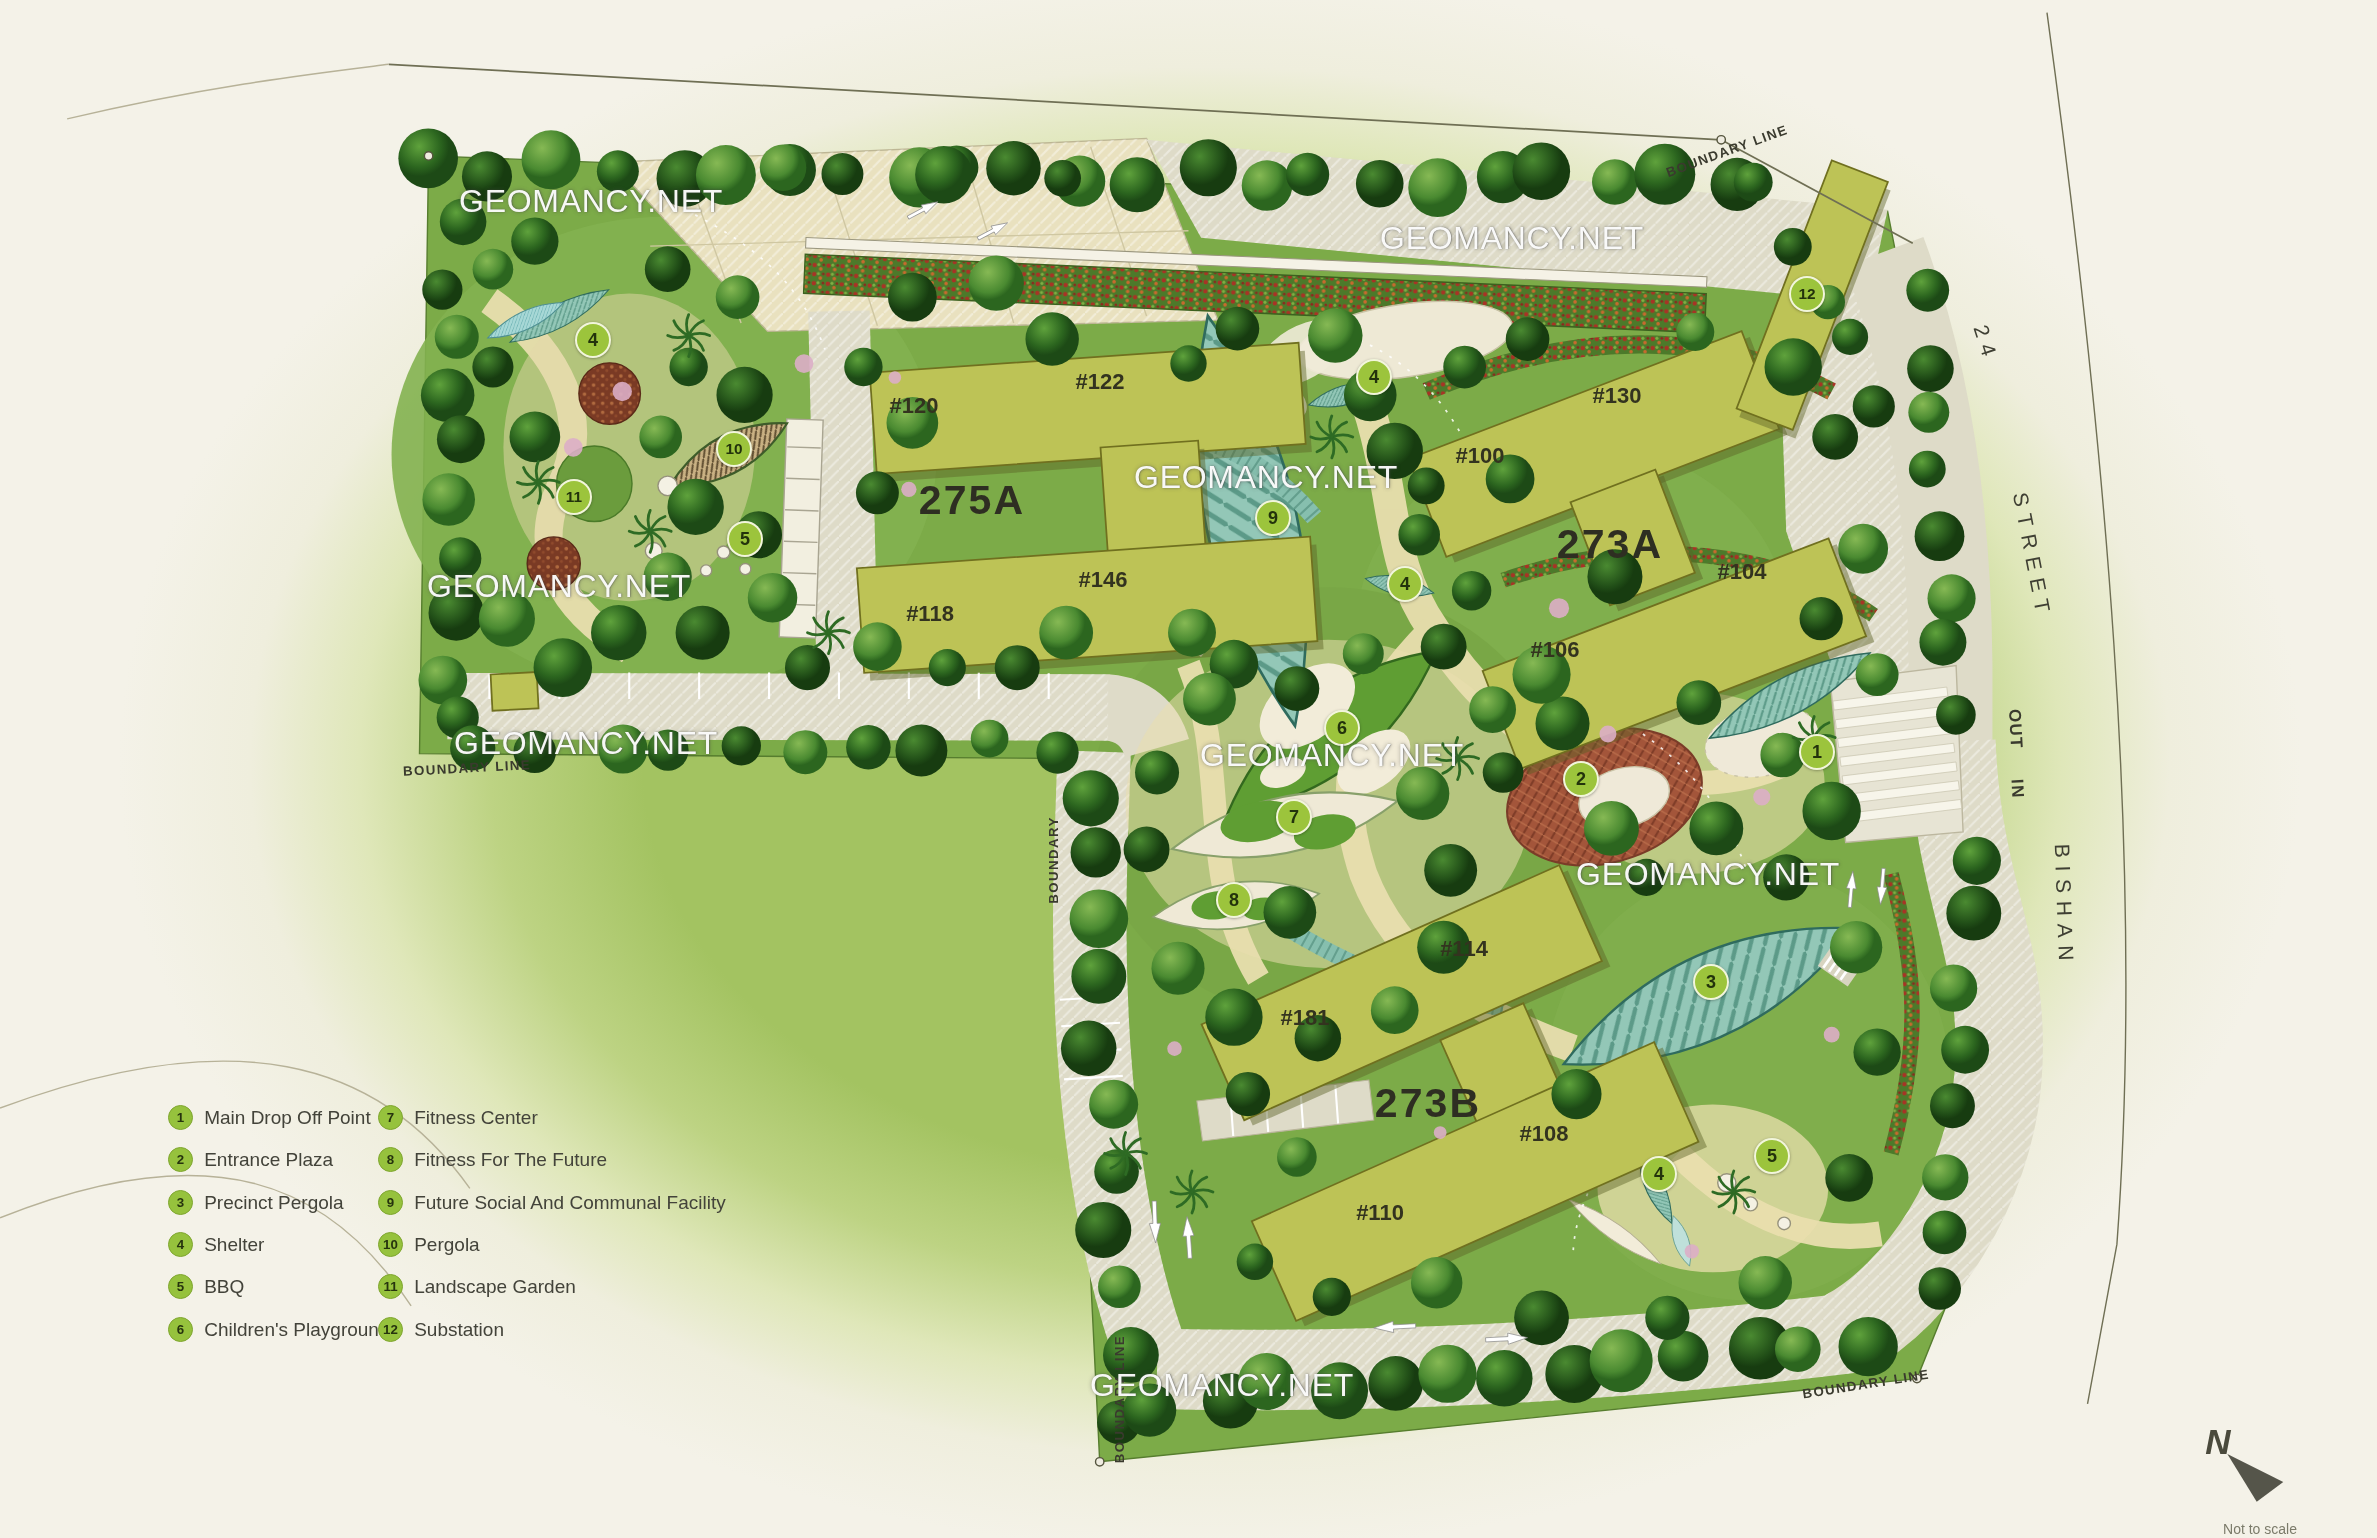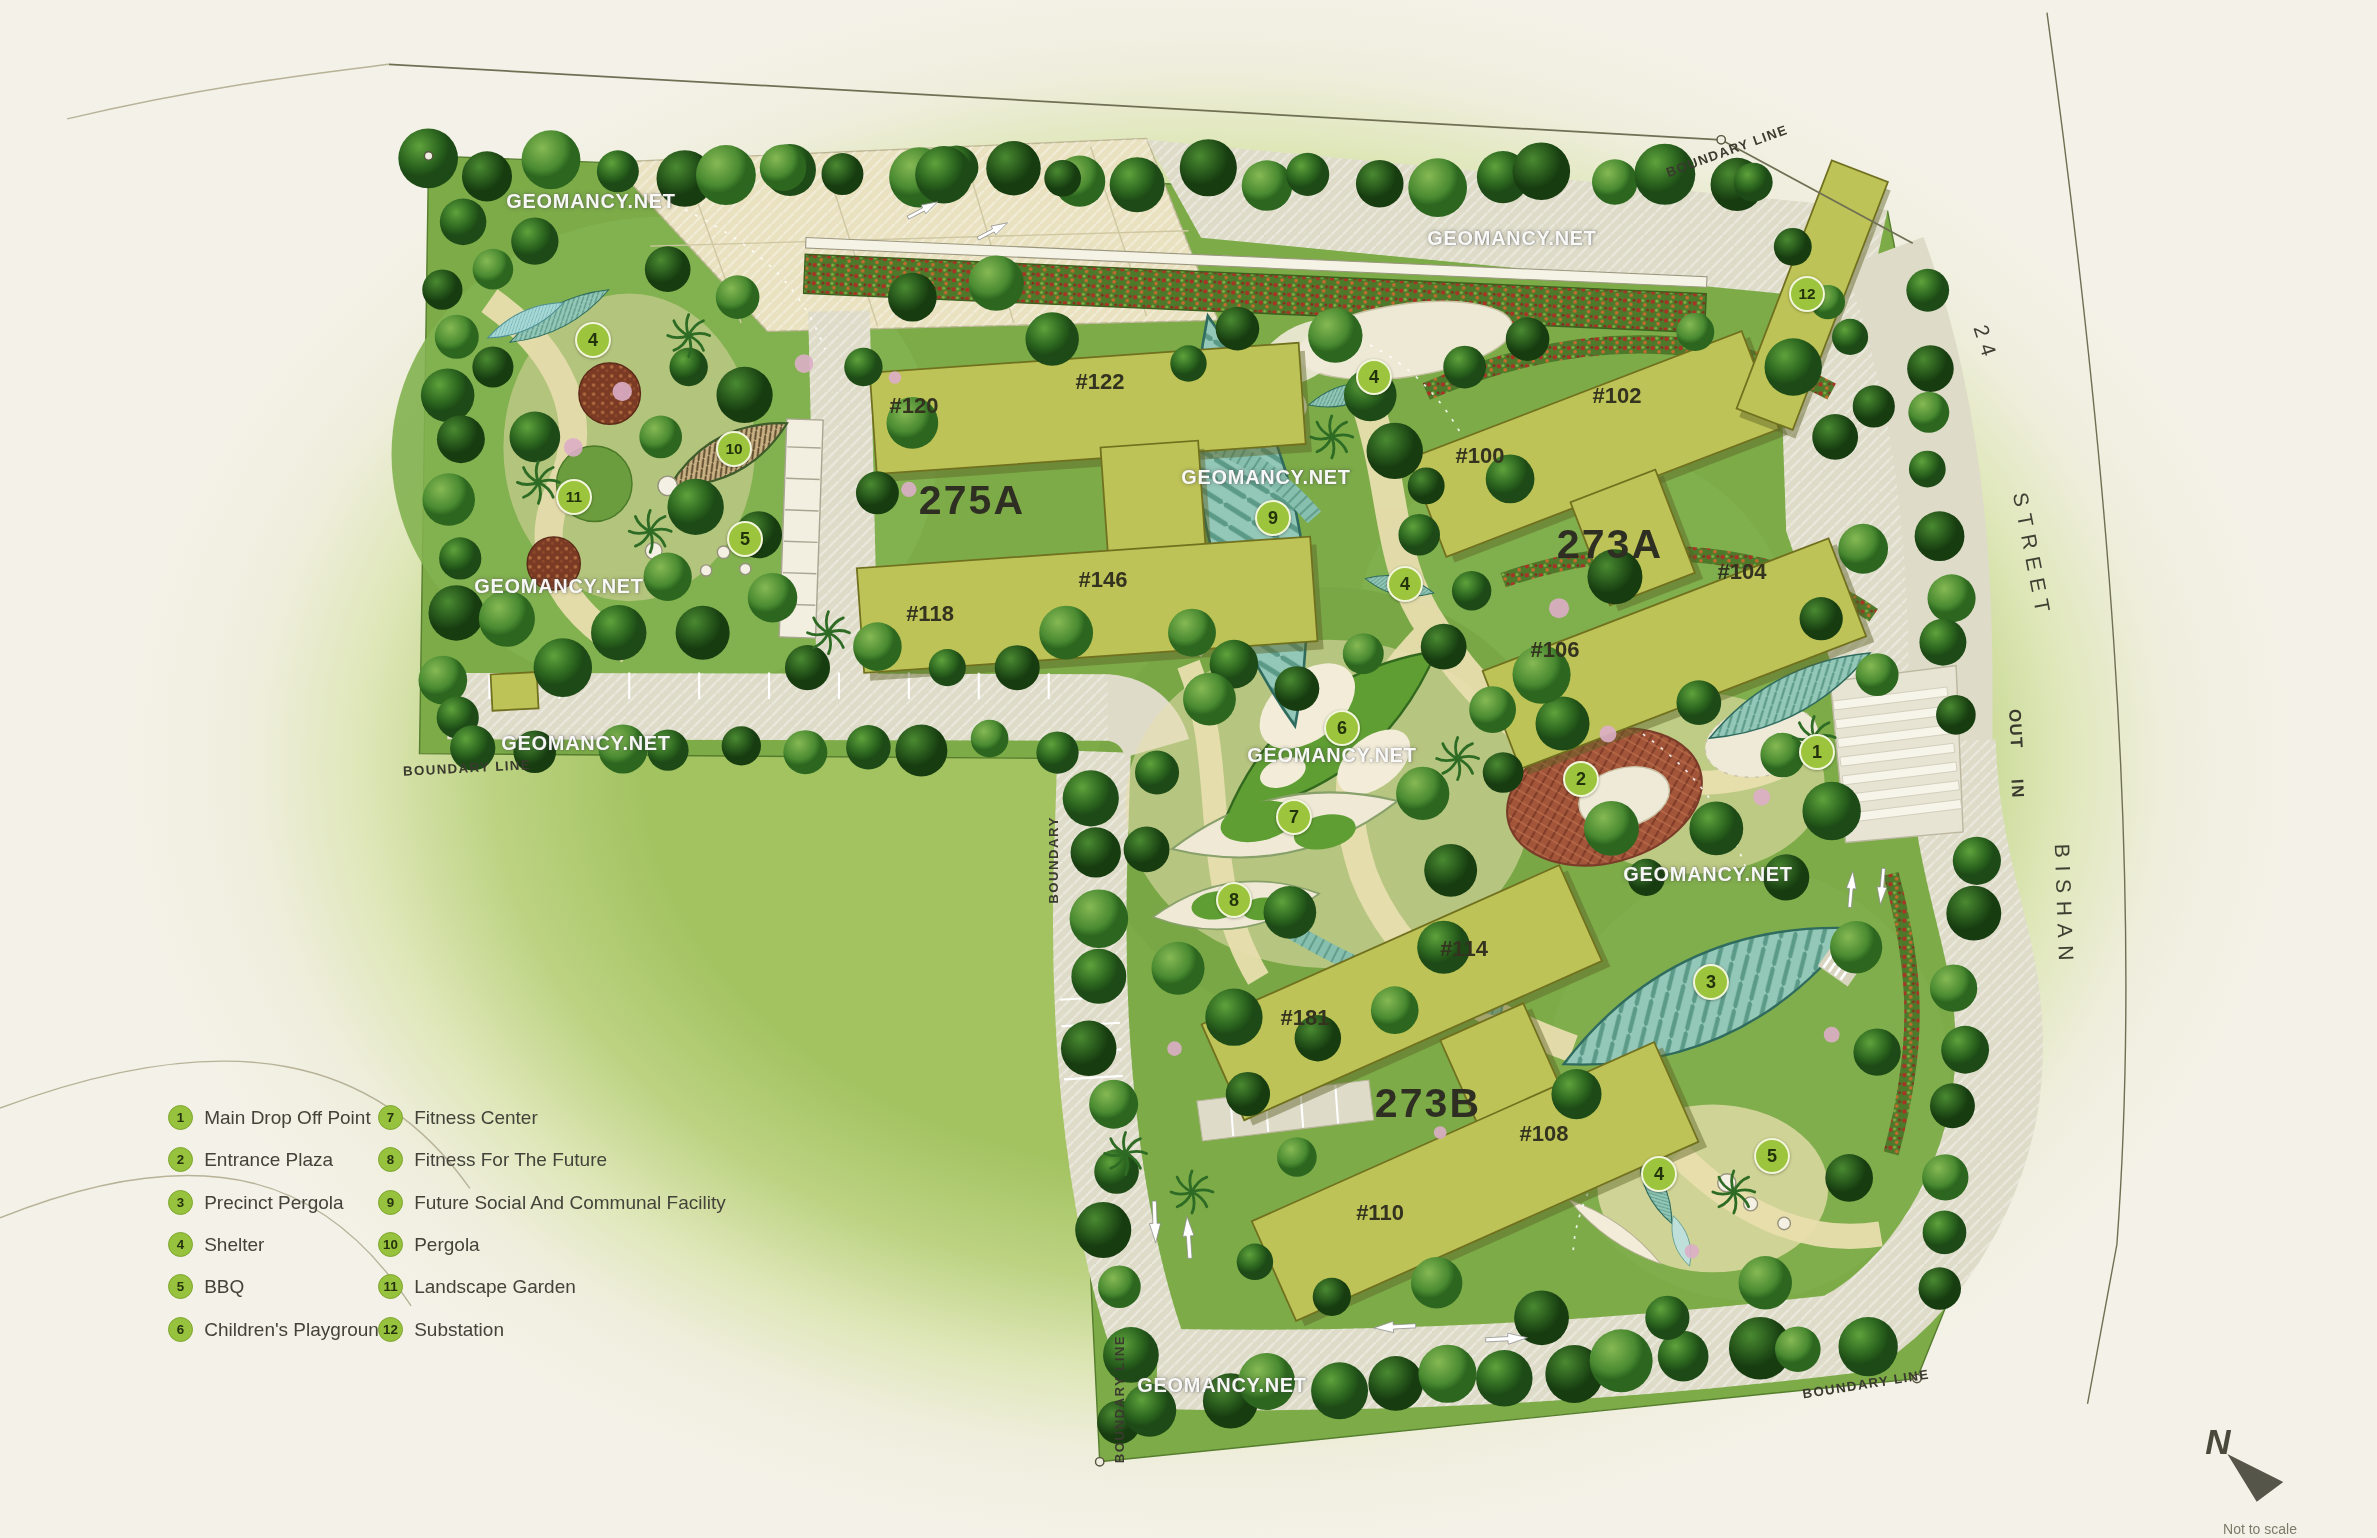--- a/index.html
+++ b/index.html
@@ -3,21 +3,21 @@
 <meta charset="utf-8">
 <style>
   html,body{margin:0;padding:0;background:#f4f2e8;}
   .canvas{position:relative;width:2377px;height:1538px;overflow:hidden;
     font-family:"Liberation Sans",sans-serif;
     background:
       radial-gradient(ellipse 1091px 790px at 1210px 762px,
         #a3c361 0%, #a3c361 52%, #bdd383 66%, #dfe7b9 78%, #efeedd 88%, #f4f2e8 100%);}
   svg{position:absolute;left:0;top:0;}
   .txt{position:absolute;transform:translate(-50%,-50%);white-space:nowrap;}
-  .watermark{font-weight:bold;font-size:20px;letter-spacing:0.7px;color:rgba(255,255,255,.95);
+  .watermark{font-weight:normal;font-size:32px;letter-spacing:0.7px;color:rgba(255,255,255,.95);
     text-shadow:0 0 4.2px rgba(80,80,80,.45),0.7px 0.7px 1.4px rgba(60,60,60,.5);z-index:30;}
   .block-label{font-size:41px;font-weight:600;color:#2e2e22;letter-spacing:2.1px;z-index:22;}
   .unit-label{font-size:22px;font-weight:600;color:#33331f;z-index:22;}
   .marker{position:absolute;width:32px;height:32px;border-radius:50%;background:#9cc43c;
     border:2.1px solid rgba(250,250,233,.92);box-shadow:0 0.7px 2.8px rgba(0,0,0,.35);
     display:flex;align-items:center;justify-content:center;z-index:26;}
   .marker span{font-size:18px;font-weight:bold;color:#23330c;}
   .marker.two span{font-size:15.4px;}
   .rot-label{font-weight:600;color:#3a3a2c;z-index:24;}
   .street-label{font-size:21px;letter-spacing:7.7px;font-weight:500;color:#3f3f33;}
@@ -635,21 +635,21 @@
       <div class="txt watermark" style="left: 1222px; top: 1385px;">GEOMANCY.NET</div>
     </div>
 <div id="blockLabels">
       <div class="txt block-label" style="left: 972px; top: 500px; text-align: right;">275A</div>
       <div class="txt unit-label" style="left: 914px; top: 406px;">#120</div>
       <div class="txt unit-label" style="left: 1072px; top: 382px; margin-left: 28px;">#122</div>
       <div class="txt unit-label" style="left: 930px; top: 614px;">#118</div>
       <div class="txt unit-label" style="left: 1103px; top: 580px;">#146</div>
       <div class="txt block-label" style="left: 1610px; top: 544px;">273A</div>
       <div class="txt unit-label" style="left: 1480px; top: 456px;">#100</div>
-      <div class="txt unit-label" style="left: 1617px; top: 396px;">#102</div>
+      <div class="txt unit-label" style="left: 1617px; top: 396px;">#130</div>
       <div class="txt unit-label" style="left: 1722px; top: 572px; margin-left: 20px;">#104</div>
       <div class="txt unit-label" style="left: 1555px; top: 650px;">#106</div>
       <div class="txt block-label" style="left: 1428px; top: 1103px;">273B</div>
       <div class="txt unit-label" style="left: 1464px; top: 949px;">#114</div>
       <div class="txt unit-label" style="left: 1305px; top: 1018px;">#181</div>
       <div class="txt unit-label" style="left: 1544px; top: 1134px;">#108</div>
       <div class="txt unit-label" style="left: 1380px; top: 1213px; text-align: center;">#110</div>
     </div>
 <div id="markers">
       <div class="marker" style="left: 1799px; top: 734px;">

